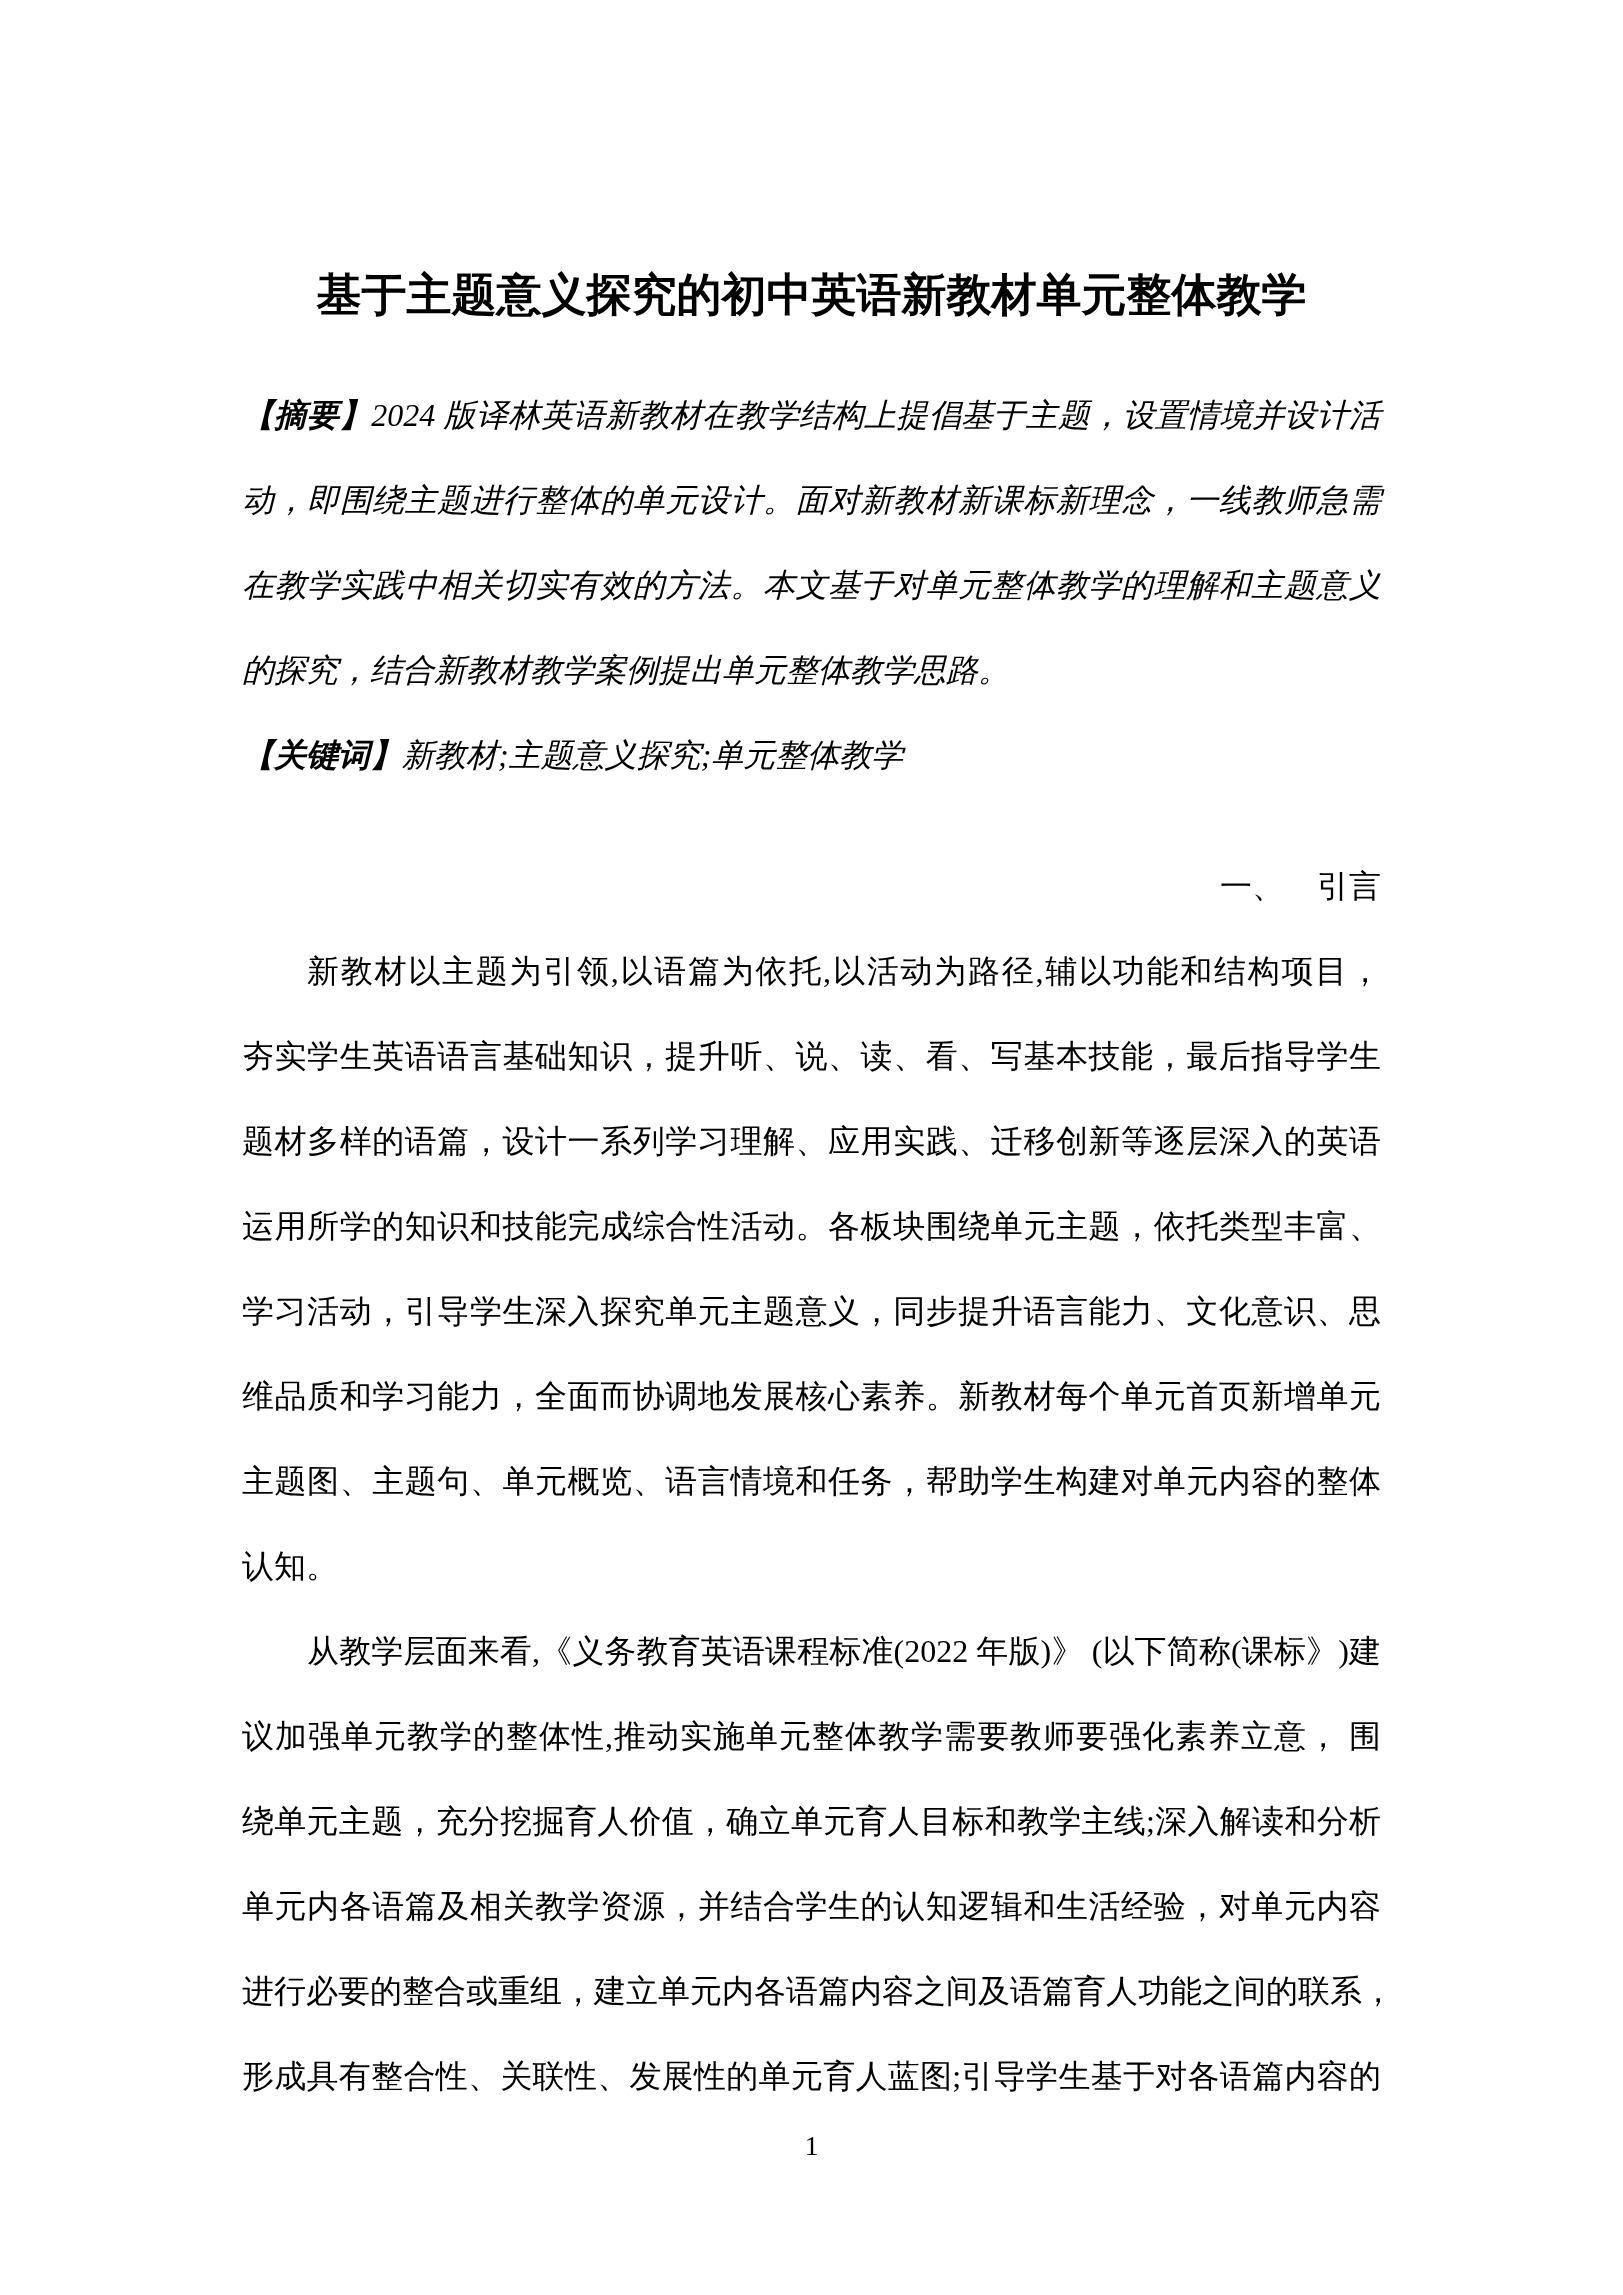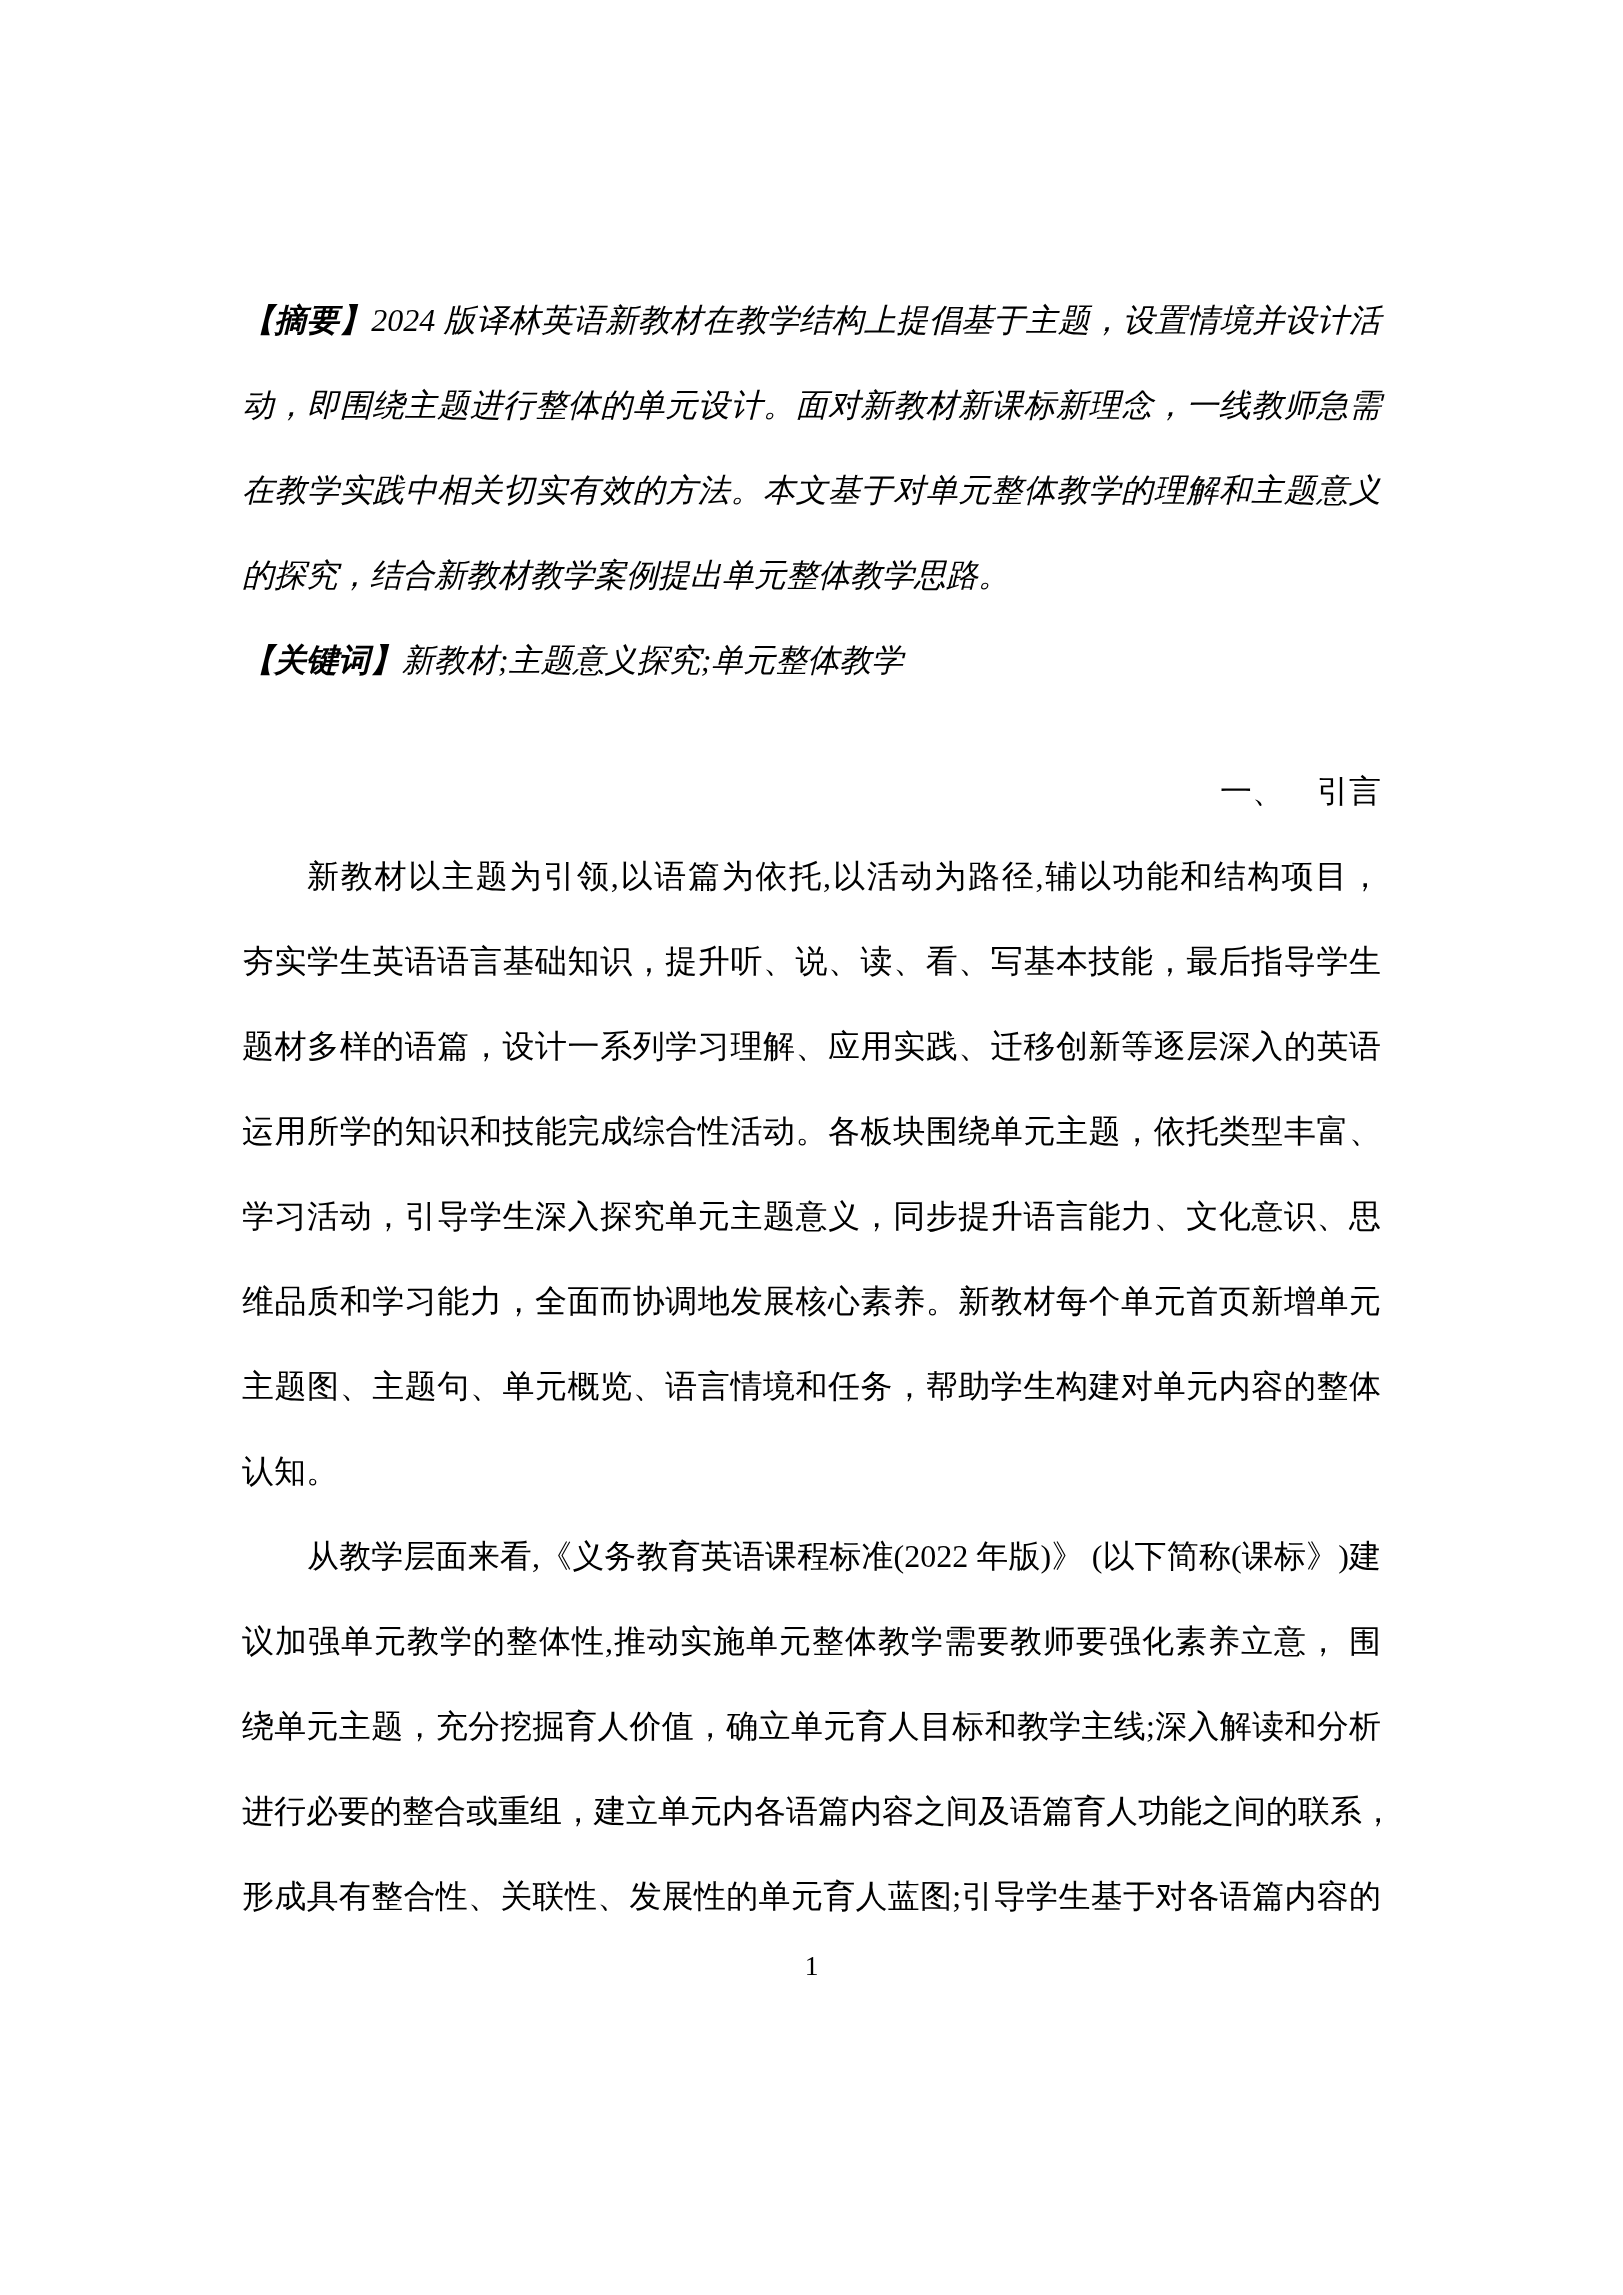--- a/index.html
+++ b/index.html
@@ -56,20 +56,21 @@
     height: 33px;
     text-align: center;
     white-space: nowrap;
   }
 </style>
 </head>
 <body>
 
 <div class="page">
 
+  <h1 class="title">基于主题意义探究的初中英语新教材单元整体教学</h1>
 
   <div class="abstract-block">
     <div class="line fill">
       <span class="blocklabel">【摘要】</span><span>2024 版译林英语新教材在教学结构上提倡基于主题，设置情境并设计活</span>
     </div>
     <div>
 
     <div class="line fill">动，即围绕主题进行整体的单元设计。面对新教材新课标新理念，一线教师急需</div>
         <div class="line fill">在教学实践中相关切实有效的方法。本文基于对单元整体教学的理解和主题意义</div>
       </div>
@@ -101,20 +102,21 @@
       </div>
     <div class="line">认知。</div>
   </div>
 
   <div class="para-block">
     <div class="line fill indent">从教学层面来看,《义务教育英语课程标准(2022 年版)》 (以下简称(课标》)建</div>
     <div>
 
     <div class="line fill">议加强单元教学的整体性,推动实施单元整体教学需要教师要强化素养立意， 围</div>
         <div class="line fill">绕单元主题，充分挖掘育人价值，确立单元育人目标和教学主线;深入解读和分析</div>
+        <div class="line fill">单元内各语篇及相关教学资源，并结合学生的认知逻辑和生活经验，对单元内容</div>
         <div class="line fill">进行必要的整合或重组，建立单元内各语篇内容之间及语篇育人功能之间的联系，</div>
         <div class="line fill">形成具有整合性、关联性、发展性的单元育人蓝图;引导学生基于对各语篇内容的</div>
       </div>
   </div>
 
   <div class="page-number">1</div>
 
 </div>
 
 

